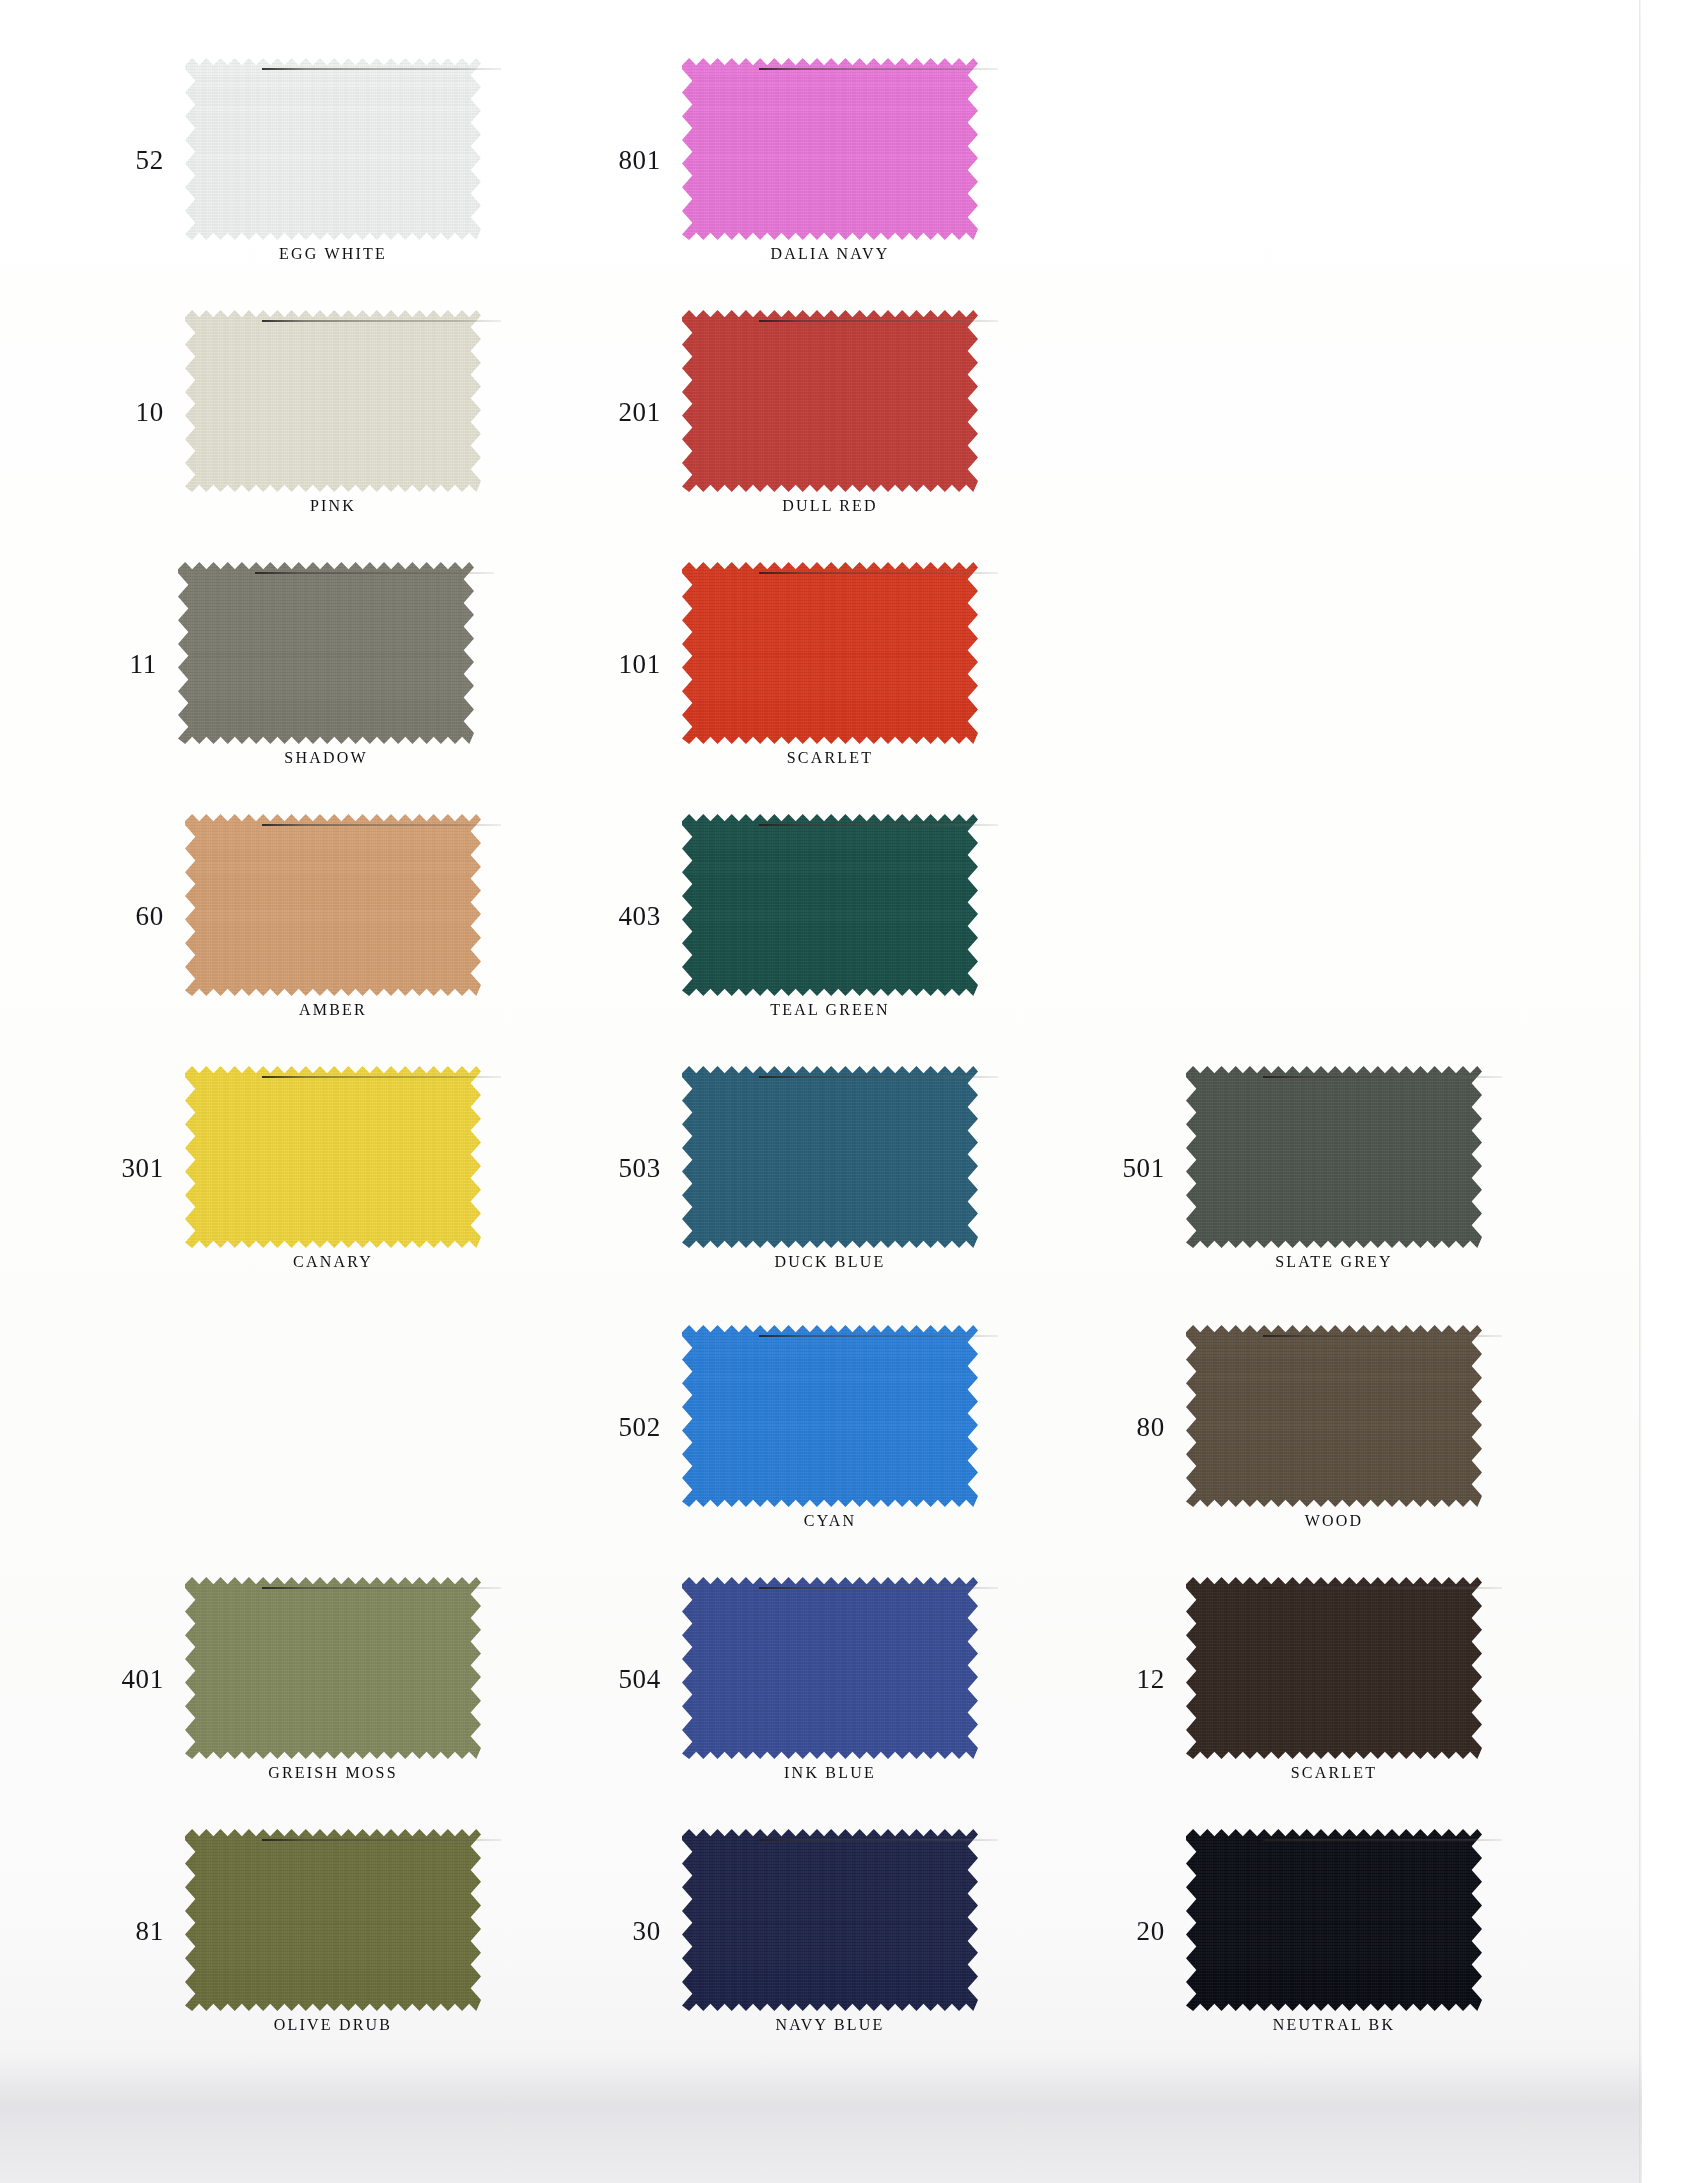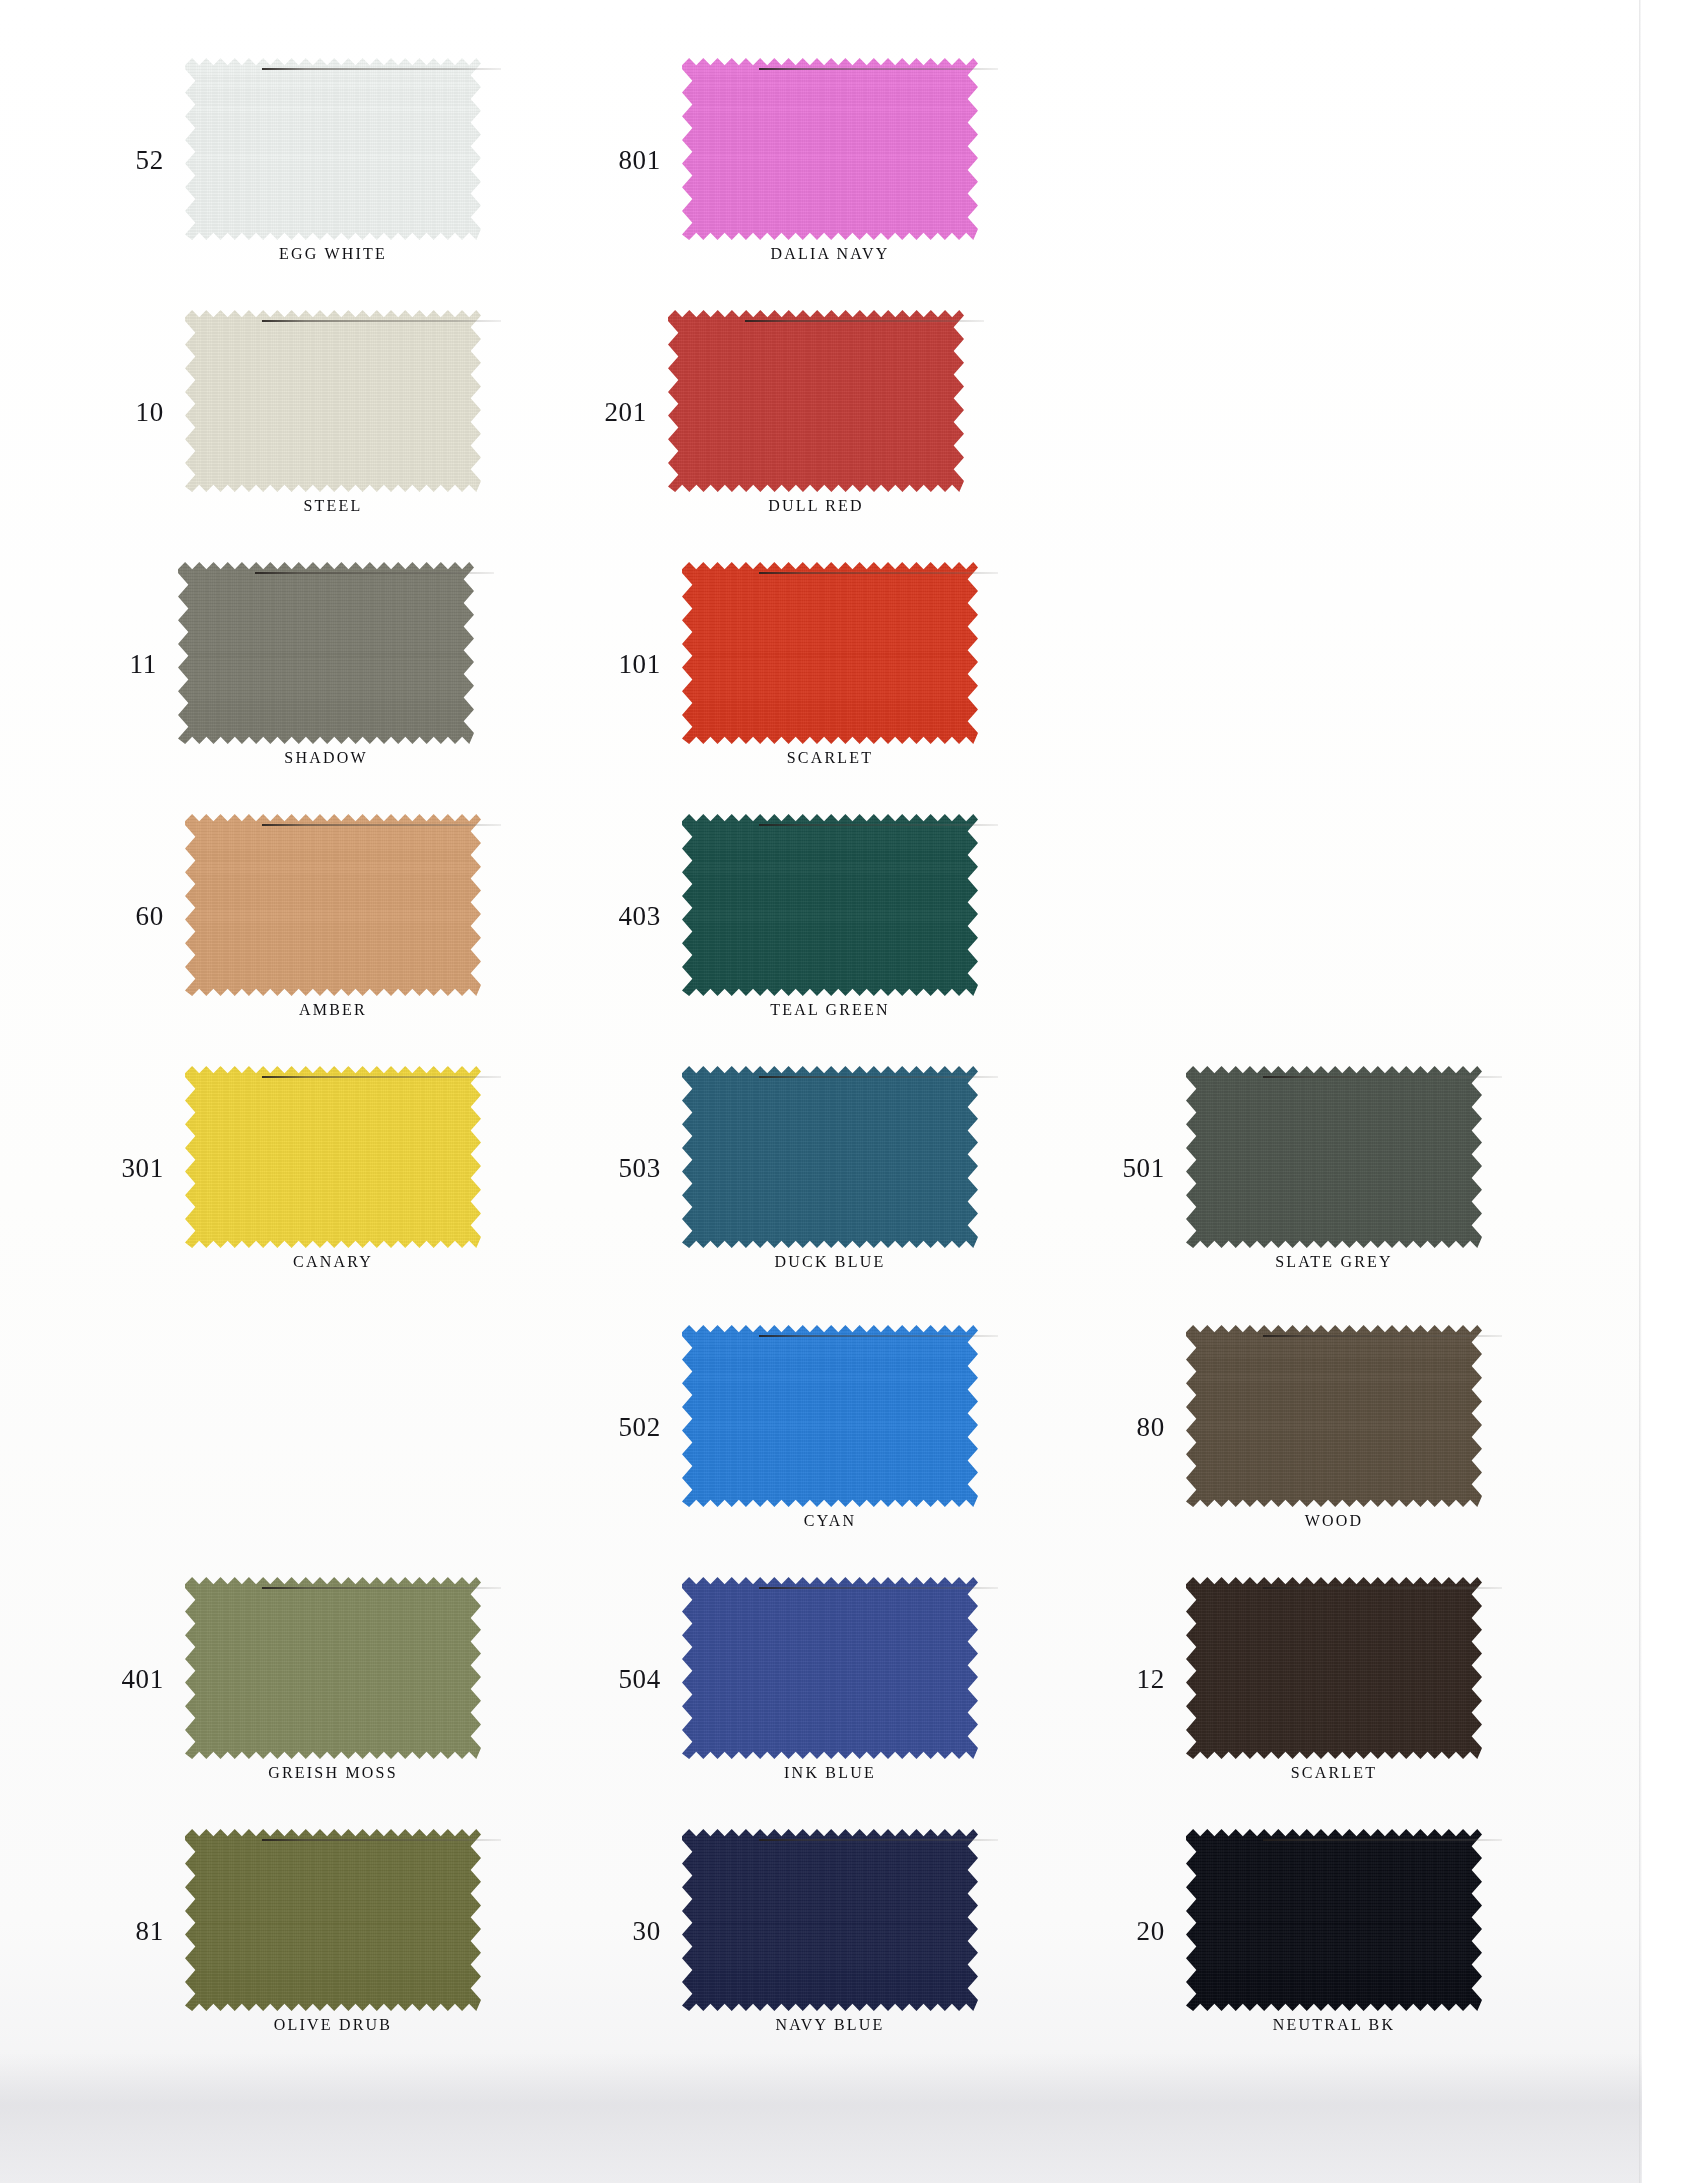--- a/index.html
+++ b/index.html
@@ -205,21 +205,21 @@
           <div class="staple-line"></div>
         </div>
         <div class="swatch-name">EGG WHITE</div>
       </div>
       <div class="swatch-cell" style="left: 96px; top: 310px;">
         <div class="swatch-code">10</div>
         <div class="swatch-chip-wrap">
           <div class="swatch-chip" style="background: rgb(228, 226, 211);"></div>
           <div class="staple-line"></div>
         </div>
-        <div class="swatch-name">STEEL</div>
+        <div class="swatch-name">PINK</div>
       </div>
       <div class="swatch-cell" style="left: 89px; top: 562px;">
         <div class="swatch-code">11</div>
         <div class="swatch-chip-wrap">
           <div class="swatch-chip" style="background: rgb(122, 122, 110);"></div>
           <div class="staple-line"></div>
         </div>
         <div class="swatch-name">SHADOW</div>
       </div>
       <div class="swatch-cell" style="left: 96px; top: 814px;">
@@ -255,21 +255,21 @@
         <div class="swatch-name">OLIVE DRUB</div>
       </div>
       <div class="swatch-cell" style="left: 593px; top: 58px;">
         <div class="swatch-code">801</div>
         <div class="swatch-chip-wrap">
           <div class="swatch-chip" style="background: rgb(232, 120, 216);"></div>
           <div class="staple-line"></div>
         </div>
         <div class="swatch-name">DALIA NAVY</div>
       </div>
-      <div class="swatch-cell" style="left: 579px; top: 310px;">
+      <div class="swatch-cell" style="left: 593px; top: 310px;">
         <div class="swatch-code">201</div>
         <div class="swatch-chip-wrap">
           <div class="swatch-chip" style="background: rgb(193, 62, 58);"></div>
           <div class="staple-line"></div>
         </div>
         <div class="swatch-name">DULL RED</div>
       </div>
       <div class="swatch-cell" style="left: 593px; top: 562px;">
         <div class="swatch-code">101</div>
         <div class="swatch-chip-wrap">

